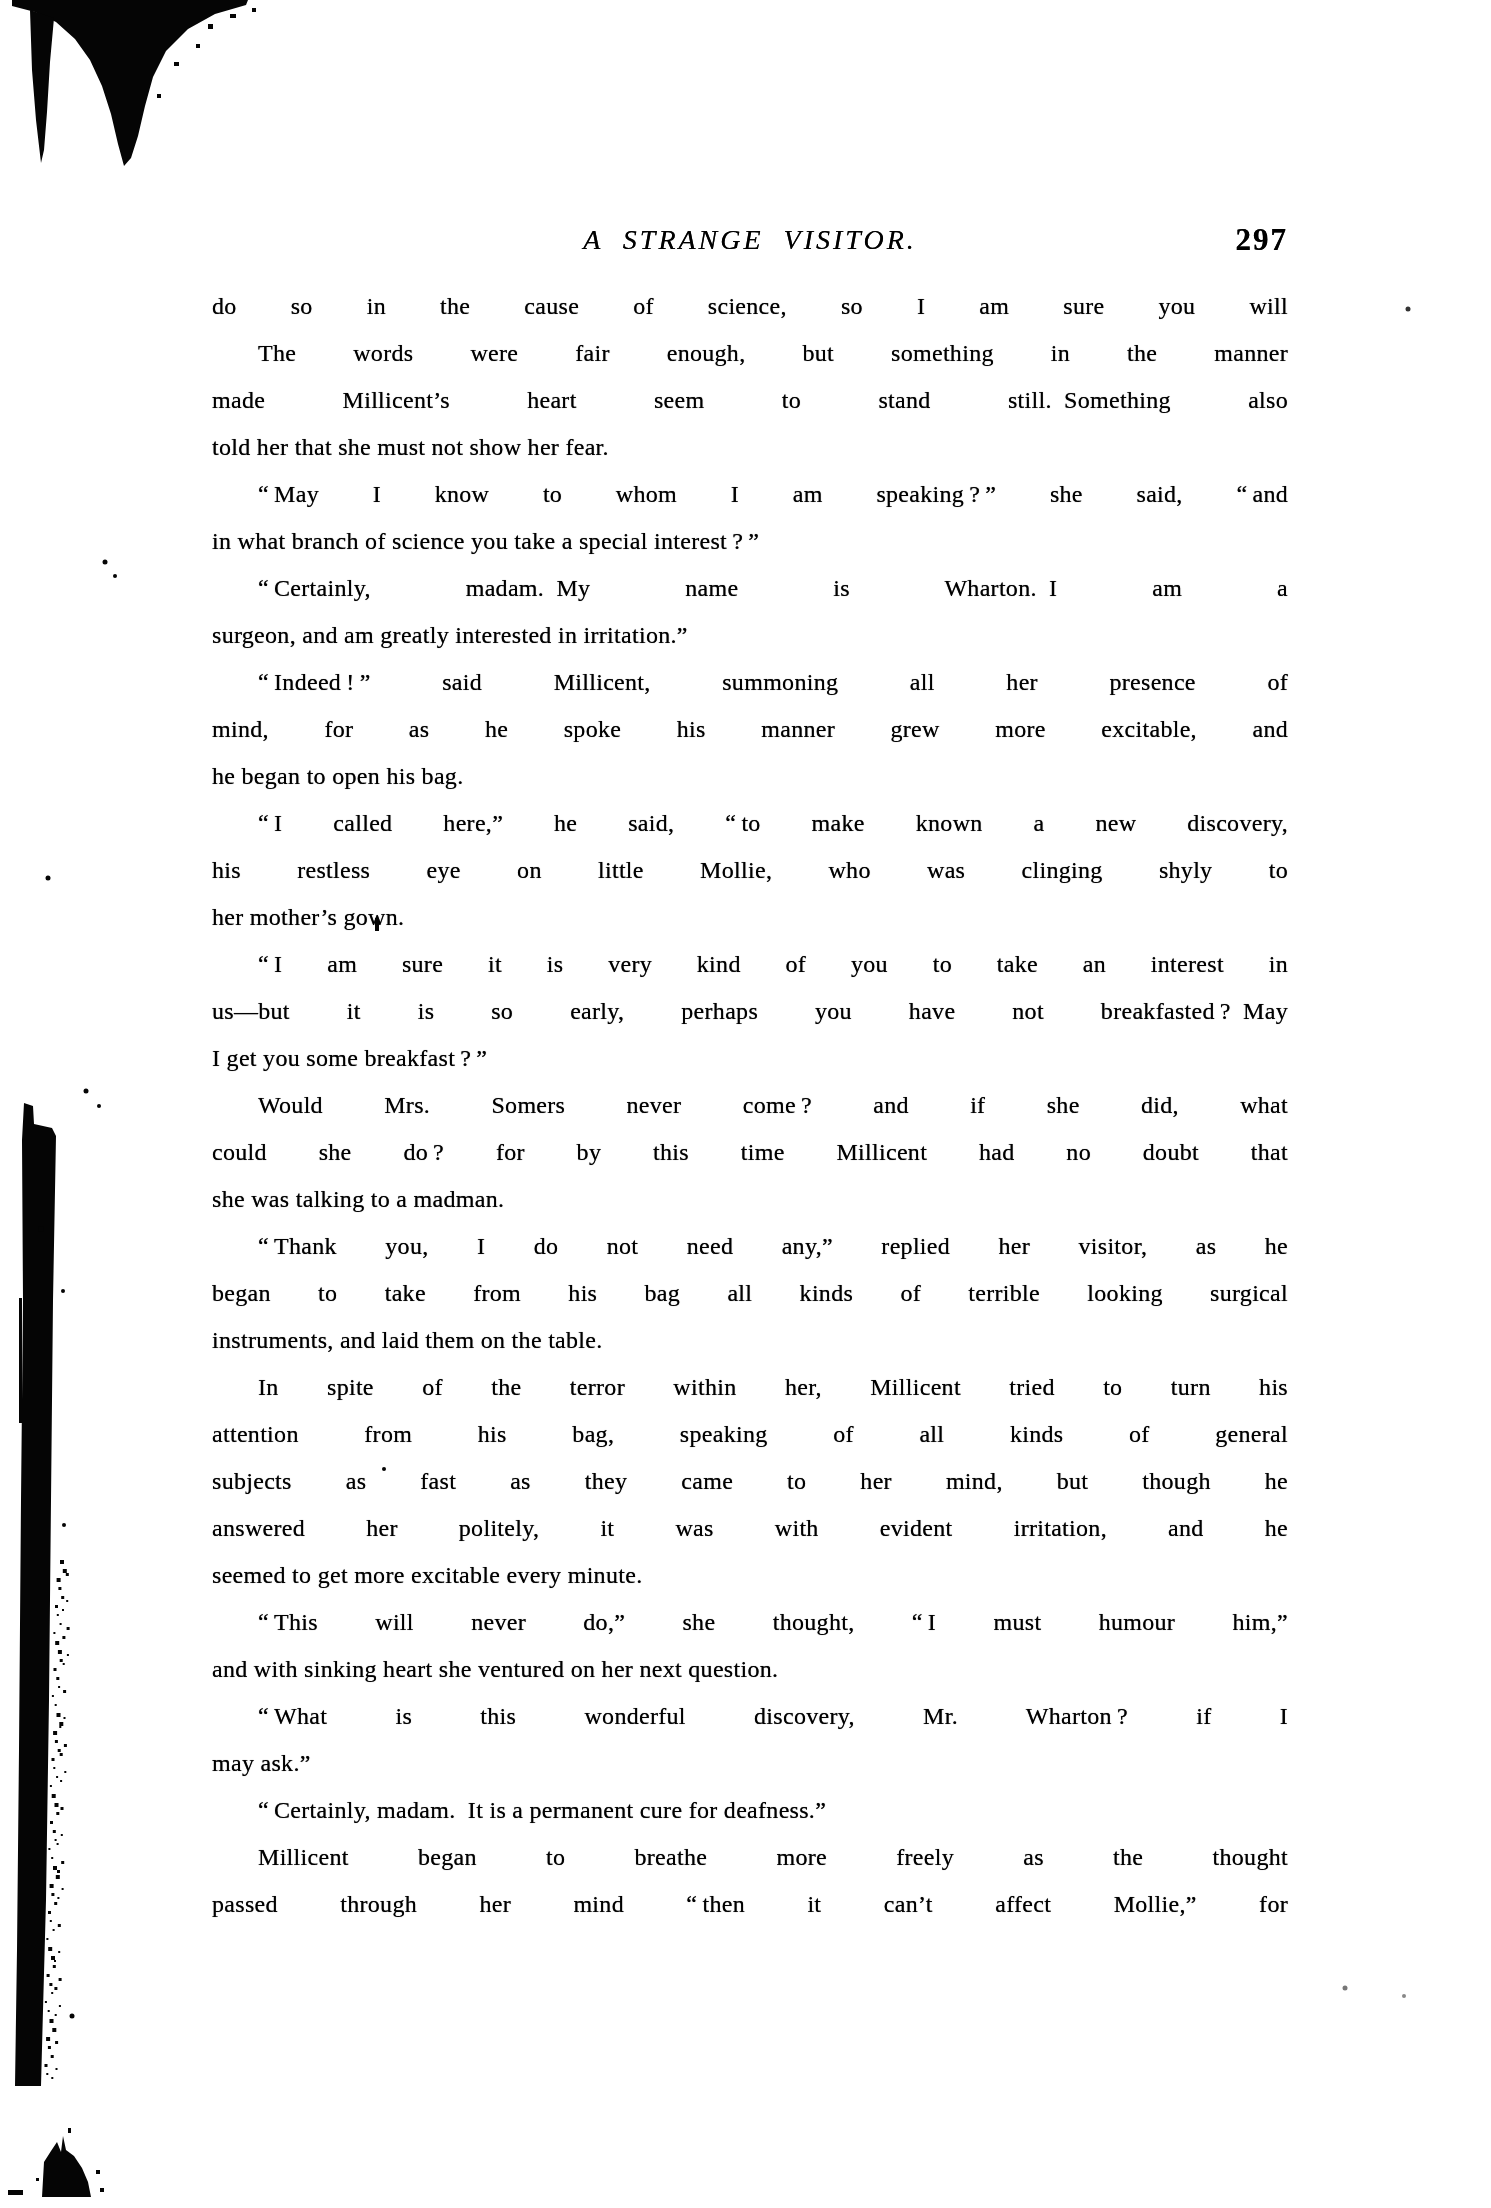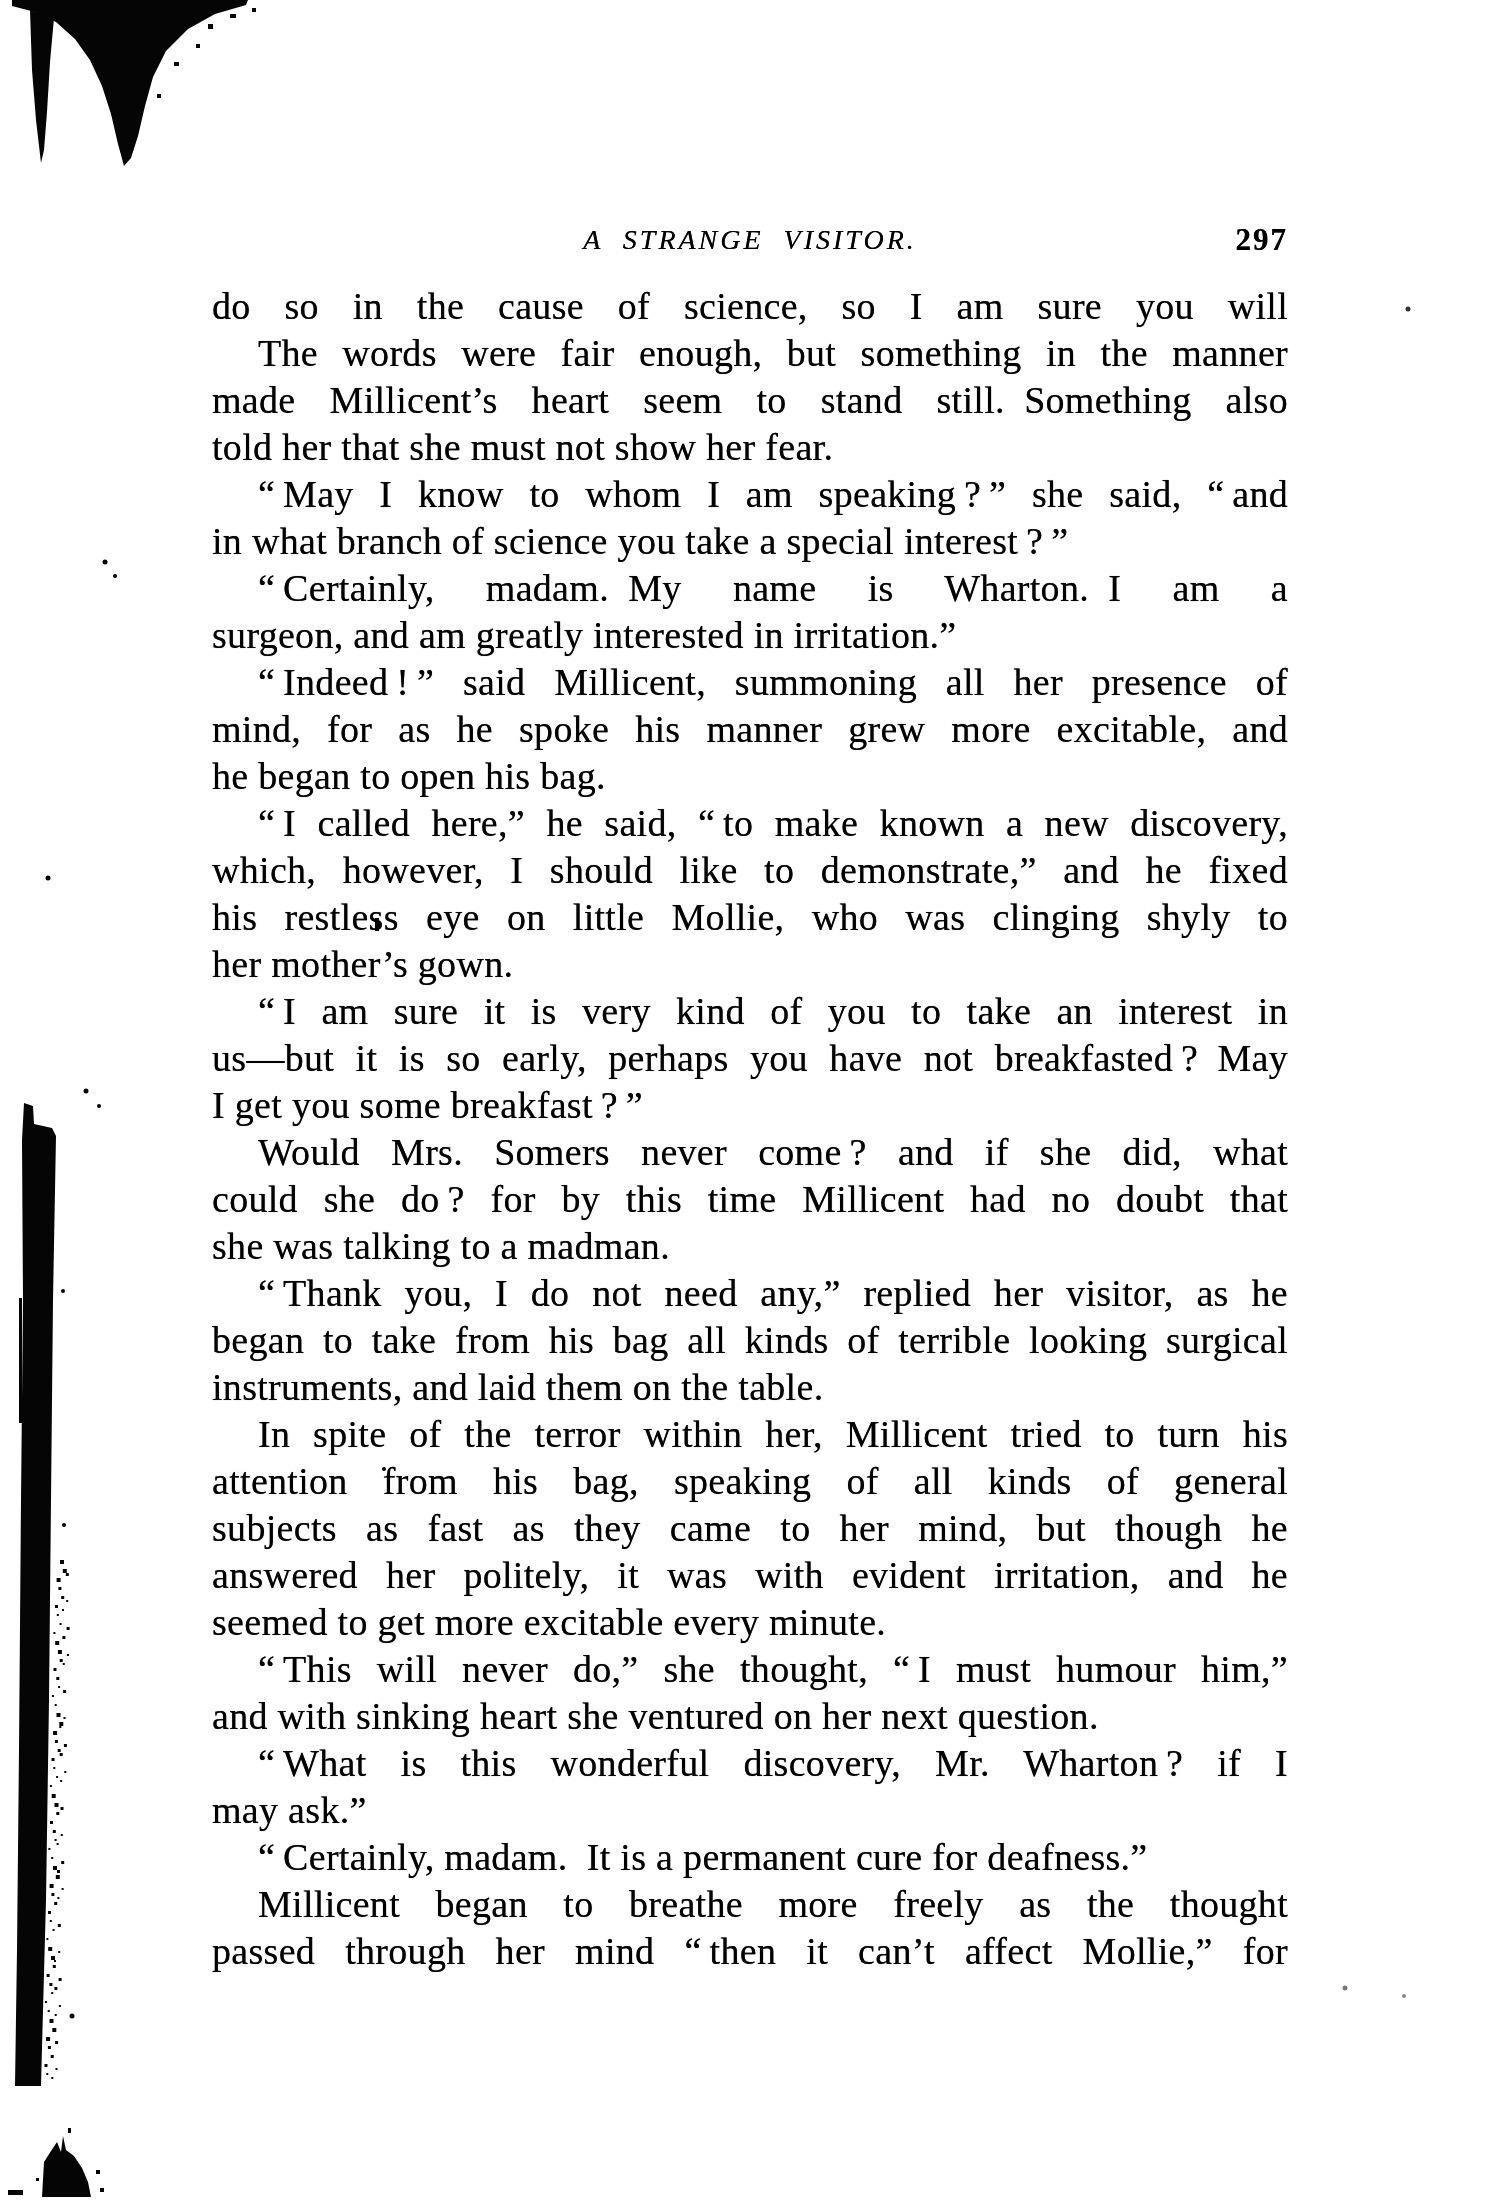--- a/index.html
+++ b/index.html
@@ -37,21 +37,21 @@
     font-weight: bold;
     line-height: 40px;
     letter-spacing: 2px;
     text-shadow: 0 0 0.6px rgba(0,0,0,0.8);
   }
   .text-block {
     position: absolute;
     left: 212px;
     top: 283px;
     width: 1076px;
-    font-size: 38px;
+    font-size: 24px;
     letter-spacing: 0.3px;
     text-shadow: 0 0 0.7px rgba(0,0,0,0.75);
   }
   .line {
     height: 47px;
     line-height: 47px;
     white-space: normal;
     overflow: visible;
   }
   .line.just { text-align: justify; text-align-last: justify; }
@@ -79,21 +79,20 @@
       <div class="line just">made Millicent’s heart seem to stand still. Something also</div>
       <div class="line">told her that she must not show her fear.</div>
       <div class="line ind just">“ May I know to whom I am speaking ? ” she said, “ and</div>
       <div class="line">in what branch of science you take a special interest ? ”</div>
       <div class="line ind just">“ Certainly, madam. My name is Wharton. I am a</div>
       <div class="line">surgeon, and am greatly interested in irritation.”</div>
       <div class="line ind just">“ Indeed ! ” said Millicent, summoning all her presence of</div>
       <div class="line just">mind, for as he spoke his manner grew more excitable, and</div>
       <div class="line">he began to open his bag.</div>
       <div class="line ind just">“ I called here,” he said, “ to make known a new discovery,</div>
-      <div class="line just">which, however, I should like to demonstrate,” and he fixed</div>
       <div class="line just">his restless eye on little Mollie, who was clinging shyly to</div>
       <div class="line">her mother’s gown.</div>
       <div class="line ind just">“ I am sure it is very kind of you to take an interest in</div>
       <div class="line just">us—but it is so early, perhaps you have not breakfasted ? May</div>
       <div class="line">I get you some breakfast ? ”</div>
       <div class="line ind just">Would Mrs. Somers never come ? and if she did, what</div>
       <div class="line just">could she do ? for by this time Millicent had no doubt that</div>
       <div class="line">she was talking to a madman.</div>
       <div class="line ind just">“ Thank you, I do not need any,” replied her visitor, as he</div>
       <div class="line just">began to take from his bag all kinds of terrible looking surgical</div>

